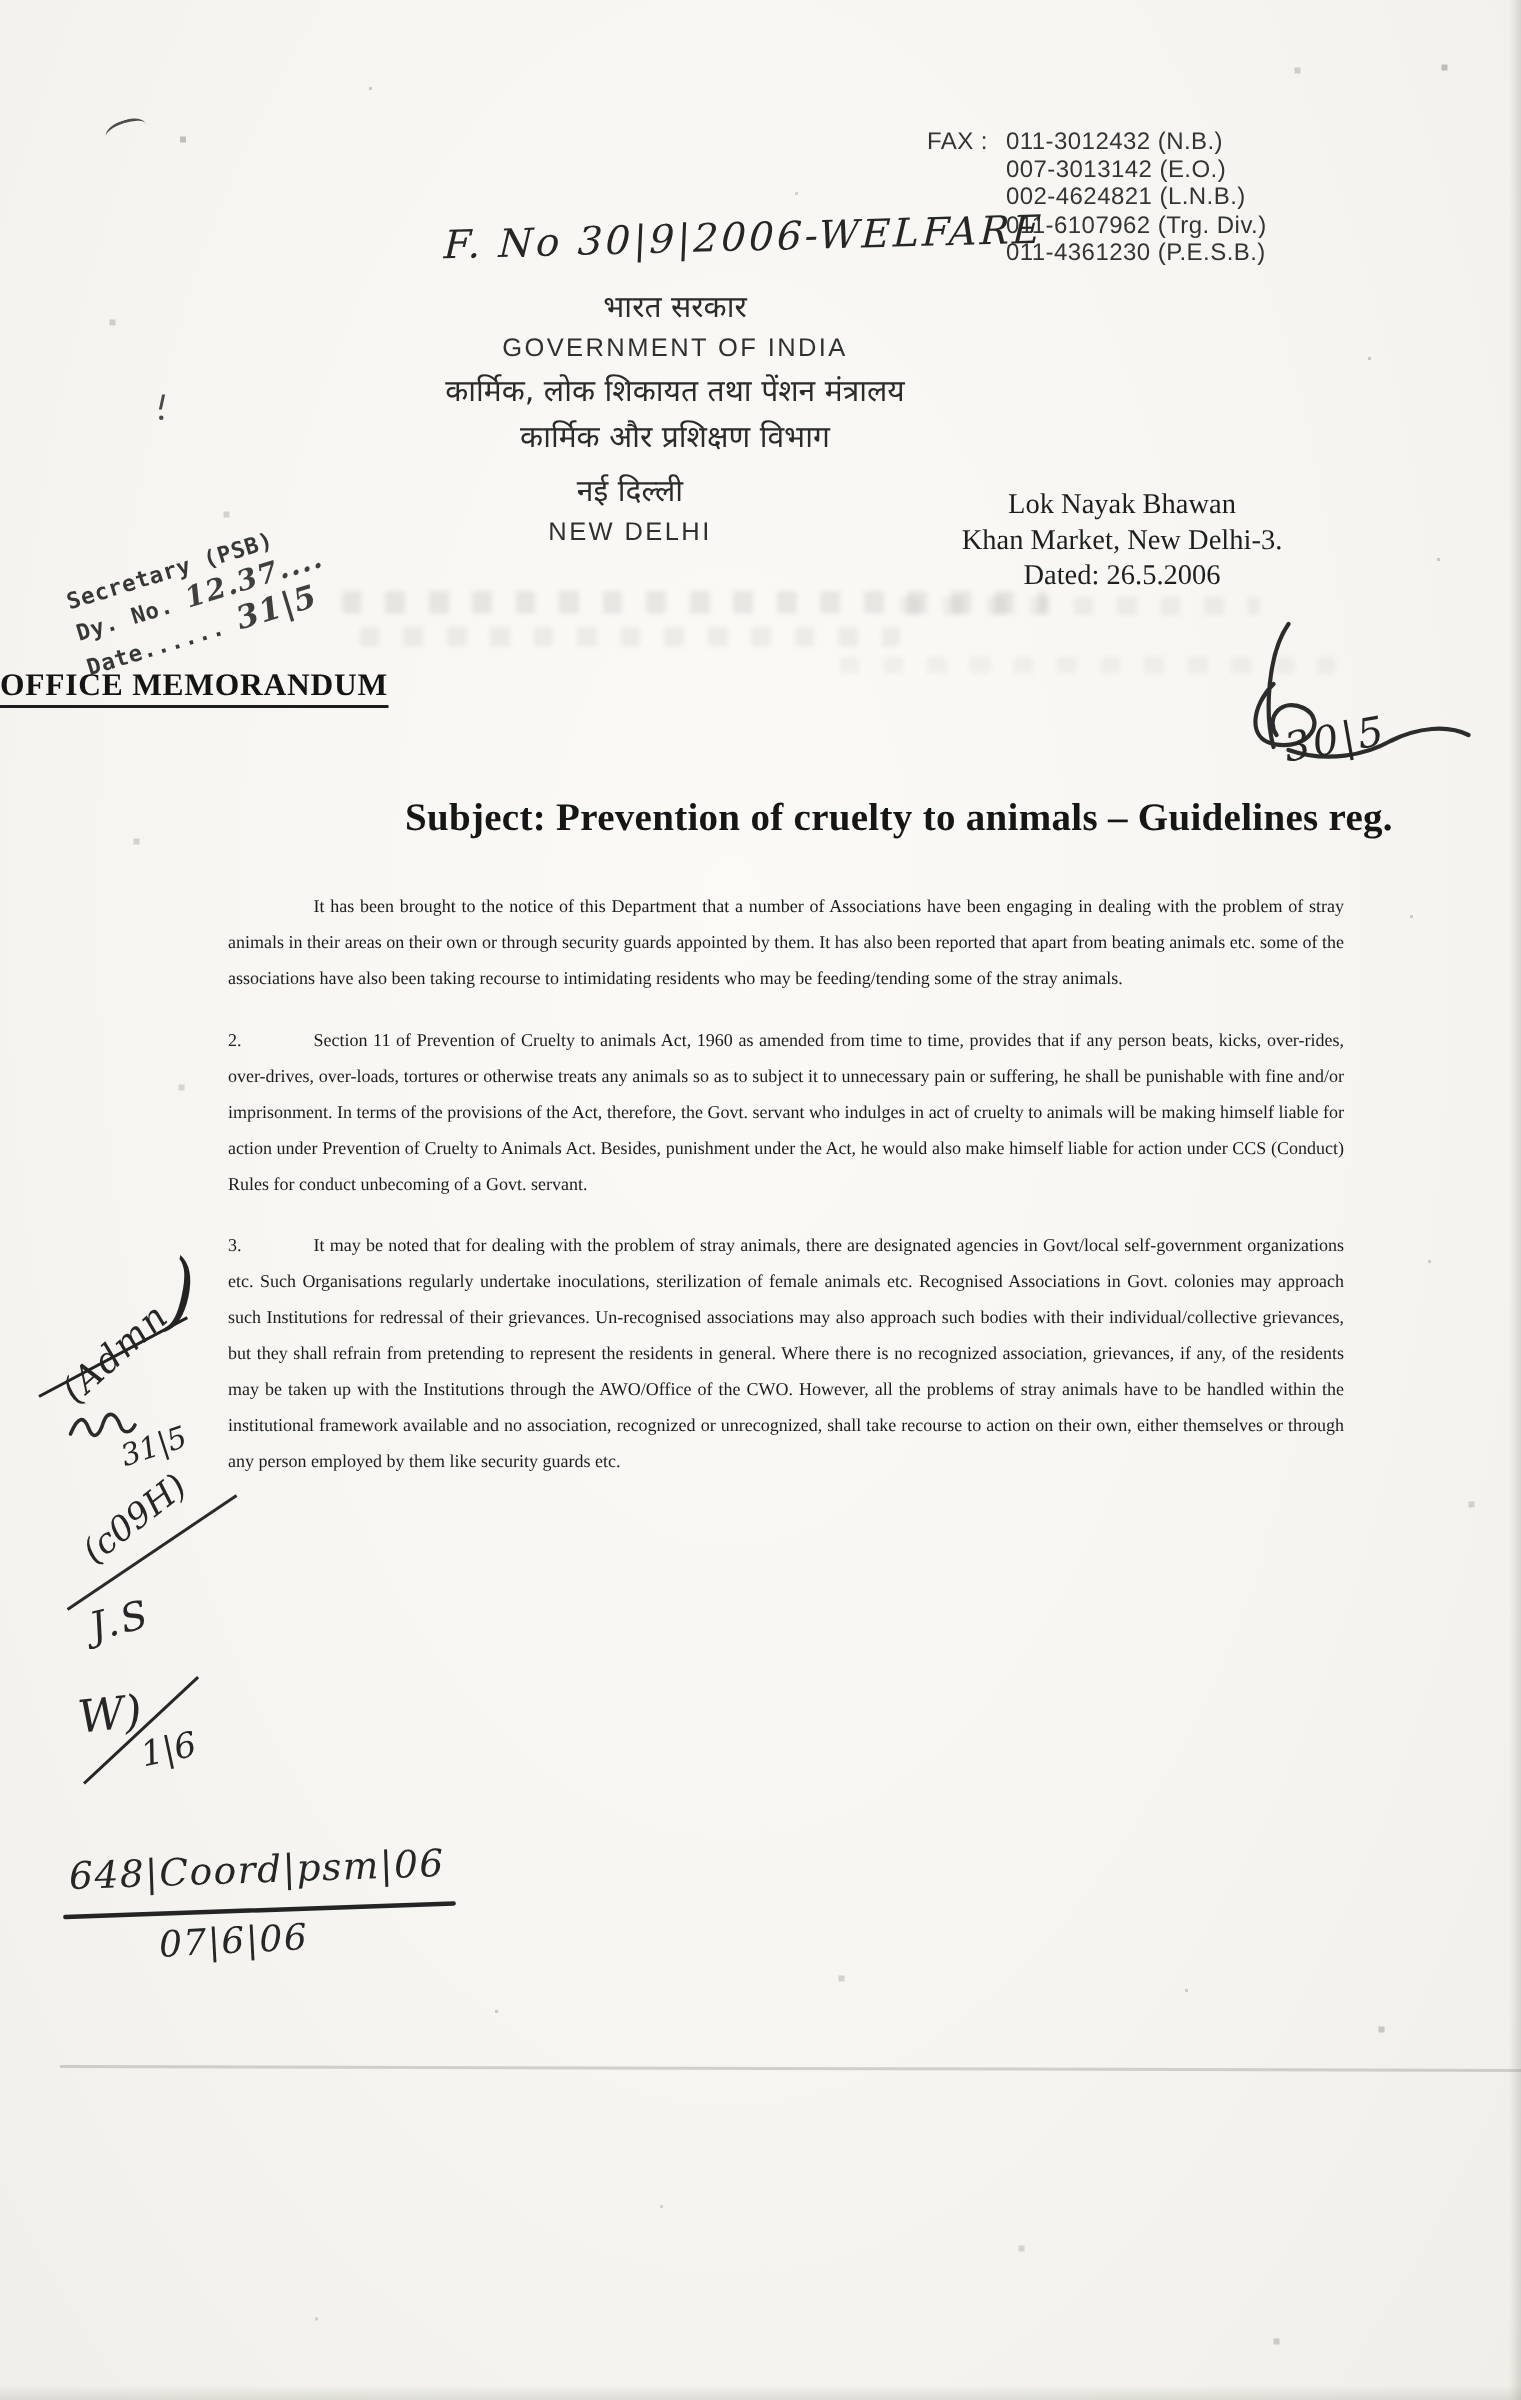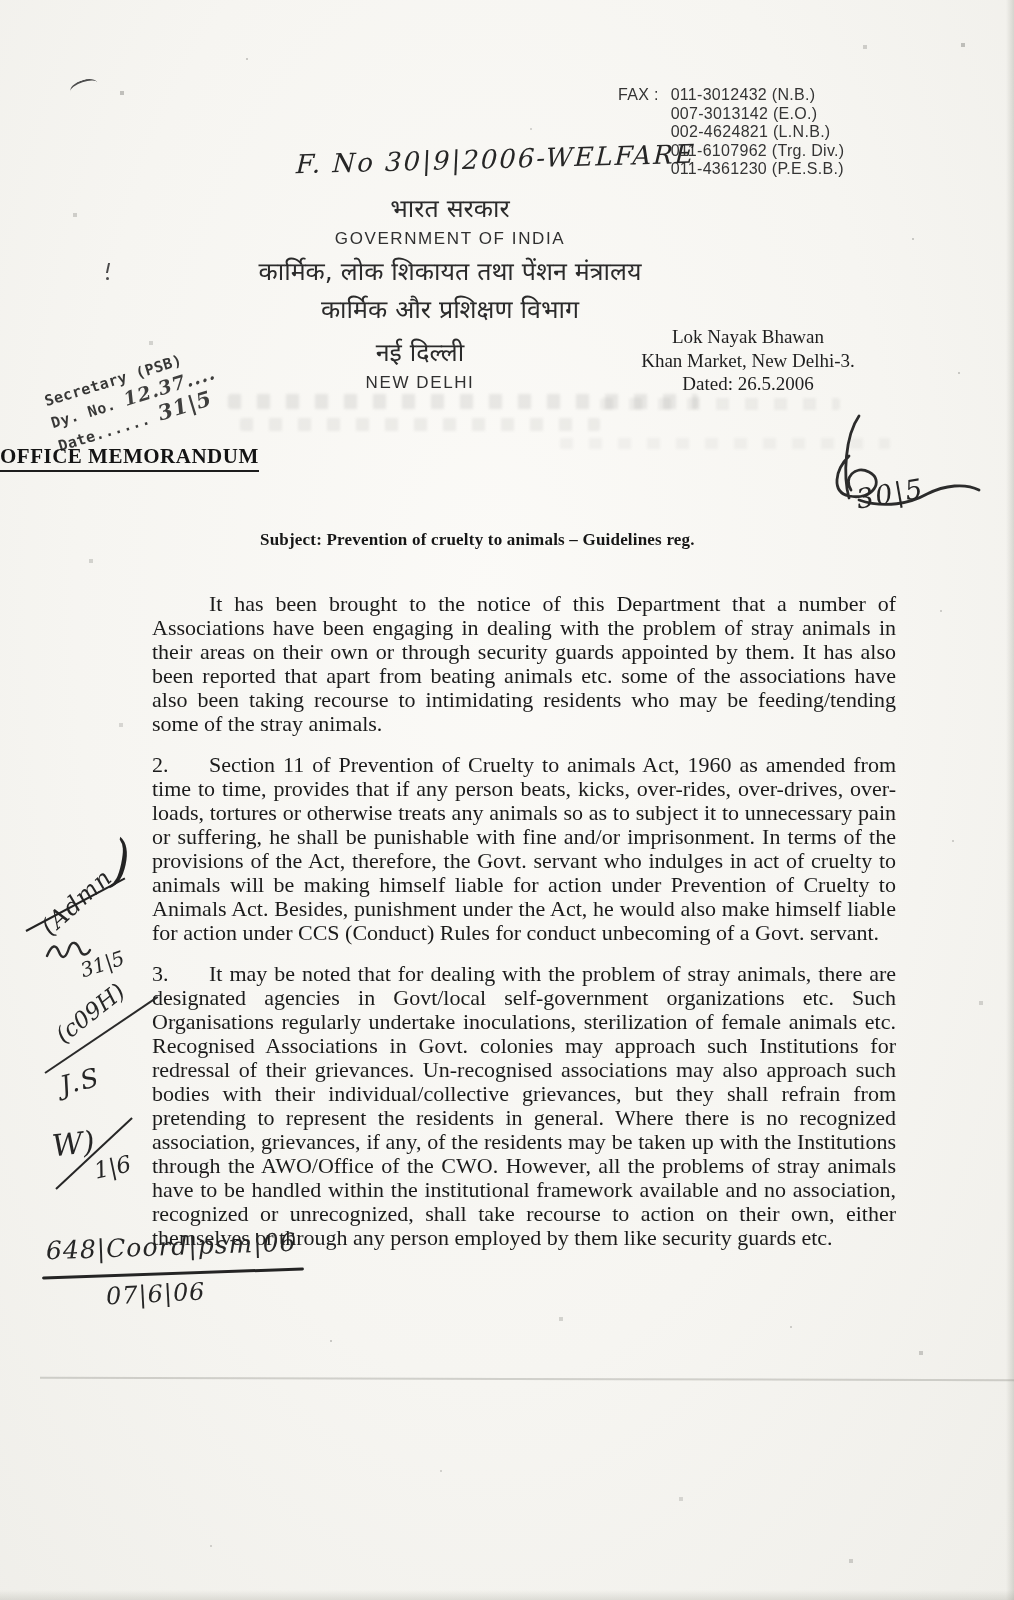--- a/index.html
+++ b/index.html
@@ -14,43 +14,43 @@
   .fax{left:618px;top:86px;display:flex;gap:12px;
        font-family:"Liberation Sans", sans-serif;font-size:16px;line-height:18.6px;
        color:#343434;letter-spacing:.3px;}
   .fax-label{white-space:nowrap;}
   
   .hand{font-family:"DejaVu Serif", serif;font-style:italic;color:#262626;}
   .file-no{left:296px;top:144px;font-size:26px;letter-spacing:2px;
            transform:rotate(-1.5deg) skewX(-4deg);}
   
   .hdr{left:0;top:186px;width:900px;text-align:center;}
-  .hdr-hi{font-family:"DejaVu Sans", sans-serif;font-size:25px;color:#2b2b2b;margin-top:4px;}
+  .hdr-hi{font-family:"DejaVu Sans", sans-serif;font-size:20px;color:#2b2b2b;margin-top:4px;}
   .hdr-en{font-family:"Liberation Sans", sans-serif;font-size:17px;color:#303030;
           letter-spacing:1.6px;margin-top:5px;}
   .hdr-city{transform:translateX(-30px);}
   
   .addr{left:618px;top:325px;width:260px;text-align:center;font-size:19px;line-height:23.5px;color:#1e1e1e;}
   
   .stamp{left:42px;top:392px;transform:rotate(-17deg);transform-origin:left top;
          font-family:"DejaVu Sans Mono", monospace;font-size:15px;font-weight:bold;
          color:#1d1d1d;line-height:21px;opacity:.88;letter-spacing:.5px;white-space:nowrap;}
   .stamp .hand{font-size:19px;font-weight:bold;letter-spacing:1px;}
   .stamp .hand.big{font-size:21px;}
   
   .om-wrap{left:0;top:444px;width:1014px;text-align:left;}
   .om-title{font-size:21px;font-weight:bold;letter-spacing:.5px;color:#141414;
             border-bottom:2.5px solid #1d1d1d;padding-bottom:2px;}
   
   .sig-svg{left:815px;top:406px;}
   .sig-date{left:856px;top:478px;font-size:27px;transform:rotate(-10deg);letter-spacing:2px;}
   
-  .subject{left:260px;top:530px;font-size:17px;font-weight:bold;color:#161616;letter-spacing:.2px;}
+  .subject{left:270px;top:530px;font-size:26px;font-weight:bold;color:#161616;letter-spacing:.2px;}
   
-  .content{left:152px;top:592px;width:744px;font-size:22px;line-height:24px;
+  .content{left:152px;top:592px;width:744px;font-size:12px;line-height:24px;
            text-align:justify;color:#1b1b1b;}
   .content p{margin:0 0 17px 0;}
   .pnum{display:inline-block;width:57px;}
   
   .mn{white-space:nowrap;}
   .mn1{left:34px;top:888px;font-size:24px;transform:rotate(-42deg);letter-spacing:1px;}
   .mn1-slash{left:26px;top:930px;width:112px;border-top:2.5px solid #232323;transform:rotate(-28deg);transform-origin:left center;}
   .mn-bracket{left:112px;top:834px;font-size:46px;transform:rotate(12deg) scaleY(1.25);font-family:"DejaVu Serif",serif;color:#232323;}
   .squiggle{left:44px;top:938px;}
   .mn2{left:80px;top:952px;font-size:20px;transform:rotate(-18deg);}

